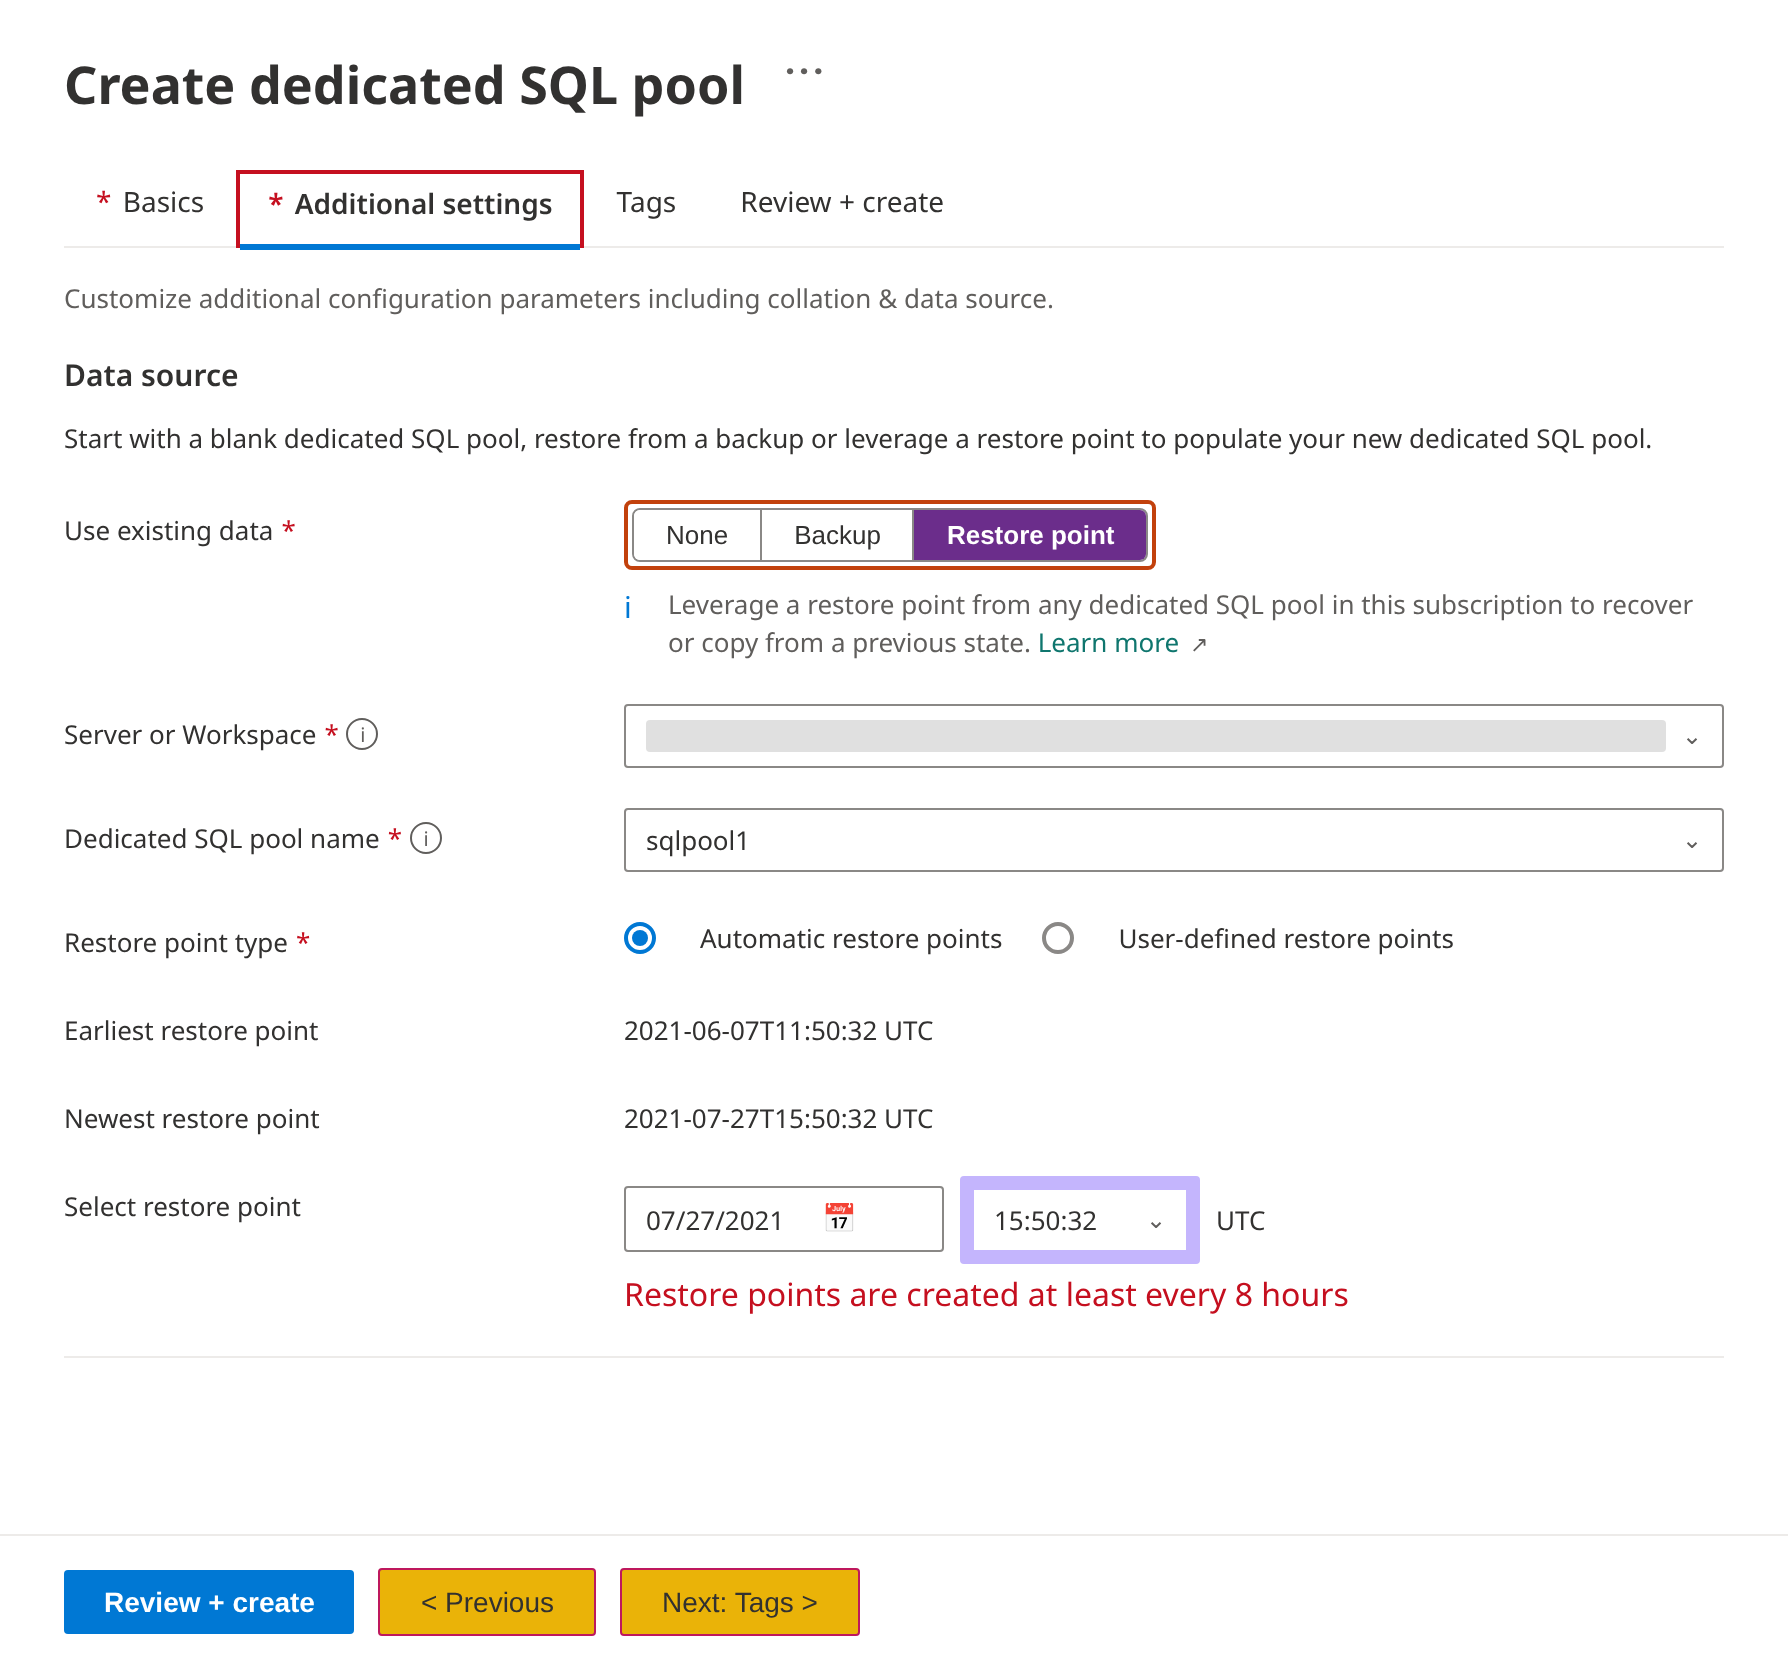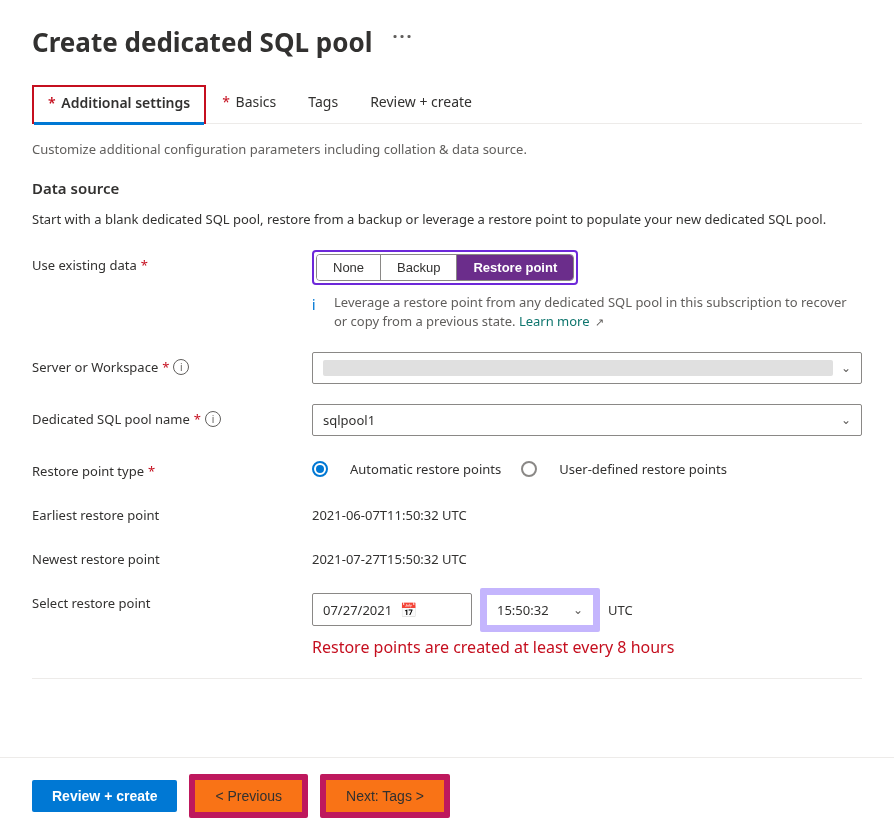--- a/index.html
+++ b/index.html
@@ -137,21 +137,21 @@
     }
     .toggle-btn:last-child {
       border-right: none;
     }
     .toggle-btn.selected {
       background: #6b2d8b;
       color: #fff;
       font-weight: 600;
     }
     .toggle-container {
-      border: 2px solid #6d28d9;
+      border: 2px solid #c2410c;
       border-radius: 4px;
       padding: 2px;
       display: inline-flex;
     }
     
     .info-text {
       font-size: 13px;
       color: #605e5c;
       display: flex;
       align-items: flex-start;
@@ -239,21 +239,21 @@
       align-items: center;
       gap: 8px;
     }
     .date-input {
       border: 1px solid #8a8886;
       border-radius: 2px;
       padding: 6px 10px;
       font-size: 13px;
       display: flex;
       align-items: center;
-      gap: 8px;
+      gap: 19px;
       min-width: 160px;
       cursor: pointer;
     }
     .time-dropdown {
       border: 7px solid #c4b5fd;
       border-radius: 2px;
       padding: 6px 10px;
       font-size: 13px;
       display: flex;
       align-items: center;
@@ -294,23 +294,23 @@
       background: #0078d4;
       color: #fff;
       border: none;
       border-radius: 2px;
       padding: 8px 20px;
       font-size: 14px;
       cursor: pointer;
       font-weight: 600;
     }
     .btn-secondary {
-      background: #f97316;
-      color: #323130;
-      border: 6px solid #be185d;
+      background: #eab308;
+      color: #323130;
+      border: 1px solid #be185d;
       border-radius: 2px;
       padding: 8px 20px;
       font-size: 14px;
       cursor: pointer;
     }
     .info-circle-icon {
       display: inline-flex;
       align-items: center;
       justify-content: center;
       width: 16px;
@@ -334,28 +334,28 @@
 
 <div class="page-container">
   <div class="main-content">
 
     <div class="page-title">
       <span>Create dedicated SQL pool</span>
       <span class="page-title-dots">···</span>
     </div>
 
     <div class="tabs">
+      <div class="tab">
+        <span class="tab-required">*</span>
+        <span>Basics</span>
+      </div>
       <div class="tab active">
         <span class="tab-required">*</span>
         <span>Additional settings</span>
         <div class="tab-underline"></div>
-      </div>
-      <div class="tab">
-        <span class="tab-required">*</span>
-        <span>Basics</span>
       </div>
       <div class="tab">
         <span>Tags</span>
       </div>
       <div class="tab">
         <span>Review + create</span>
       </div>
     </div>
 
     <div class="subtitle">Customize additional configuration parameters including collation &amp; data source.</div>

